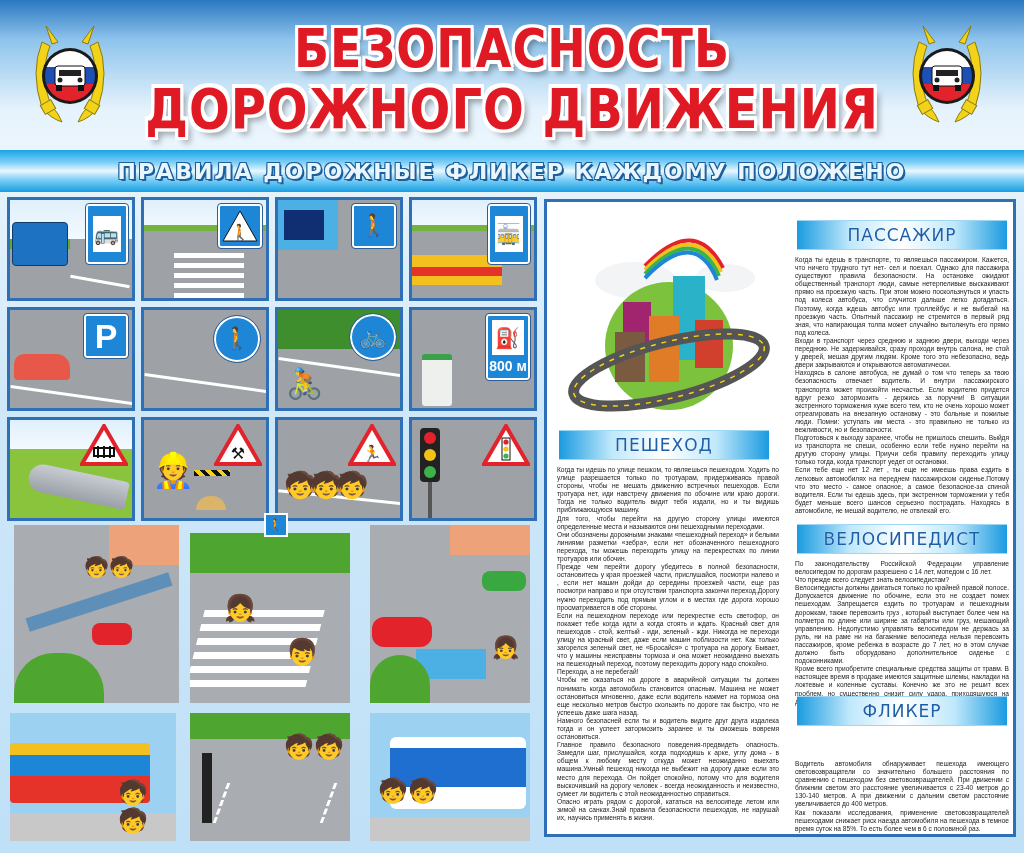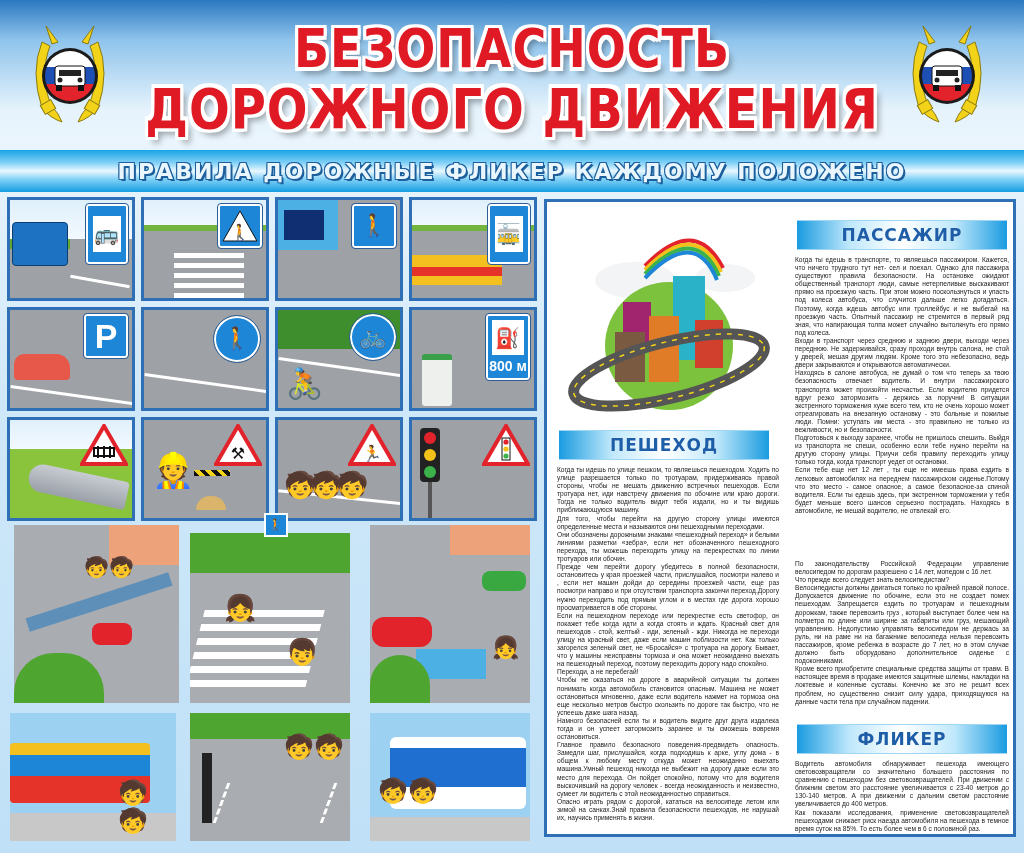--- a/index.html
+++ b/index.html
@@ -60,21 +60,21 @@
     position: absolute; left: 544px; top: 199px; width: 472px; height: 638px;
     background: #ffffff; border: 3px solid #2f6fb5;
   }
   .globe { position: absolute; left: 18px; top: 18px; width: 206px; height: 200px; }
   .section-head {
     position: absolute; height: 30px; display: flex; align-items: center; justify-content: center;
     background: linear-gradient(90deg, #1a9be0 0%, #bfe8fb 25%, #ffffff 50%, #bfe8fb 75%, #1a9be0 100%);
     border-top: 1px solid #9ed6f4; border-bottom: 1px solid #9ed6f4;
   }
   .section-head span {
-    font-family: "DejaVu Sans", sans-serif; font-weight: bold; font-size: 17px; color: #1e5ea8; letter-spacing: 1px;
+    font-family: "DejaVu Sans", sans-serif; font-weight: normal; font-size: 17px; color: #1e5ea8; letter-spacing: 1px;
     text-shadow: 0 0 1px #fff;
   }
   .section-text {
     position: absolute; font-size: 6.6px; line-height: 8.1px; color: #222; text-align: justify;
   }
   .section-text p { margin: 0; }
   .scenes { position: absolute; left: 14px; top: 525px; width: 515px; height: 320px; }
   .scene { position: absolute; overflow: hidden; background: #a9acb1; }
 </style>
 </head>
@@ -326,27 +326,30 @@
     <p>Они обозначены дорожными знаками «пешеходный переход» и белыми линиями разметки «зебра», если нет обозначенного пешеходного перехода, ты можешь переходить улицу на перекрестках по линии тротуаров или обочин.</p>
     <p>Прежде чем перейти дорогу убедитесь в полной безопасности, остановитесь у края проезжей части, прислушайся, посмотри налево и , если нет машин дойди до середины проезжей части, еще раз посмотри направо и при отсутствии транспорта закончи переход.Дорогу нужно переходить под прямым углом и в местах где дорога хорошо просматривается в обе стороны.</p>
     <p>Если на пешеходном переходе или перекрестке есть светофор, он покажет тебе когда идти а когда стоять и ждать. Красный свет для пешеходов - стой, желтый - иди, зеленый - жди. Никогда не переходи улицу на красный свет, даже если машин поблизости нет. Как только загорелся зеленый свет, не «Бросайся» с тротуара на дорогу. Бывает, что у машины неисправны тормоза и она может неожиданно выехать на пешеходный переход, поэтому переходить дорогу надо спокойно.</p>
     <p>Переходи, а не перебегай!</p>
     <p>Чтобы не оказаться на дороге в аварийной ситуации ты должен понимать когда автомобиль становится опасным. Машина не может остановиться мгновенно, даже если водитель нажмет на тормоза она еще несколько метров быстро скользить по дороге так быстро, что не успеешь даже шага назад.</p>
     <p>Намного безопасней если ты и водитель видите друг друга издалека тогда и он успеет затормозить заранее и ты сможешь вовремя остановиться.</p>
     <p>Главное правило безопасного поведения-предвидеть опасность. Замедли шаг, прислушайся, когда подходишь к арке, углу дома - в общем к любому месту откуда может неожиданно выехать машина.Умный пешеход никогда не выбежит на дорогу даже если это место для перехода. Он пойдет спокойно, потому что для водителя выскочивший на дорогу человек - всегда неожиданность и неизвестно, сумеет ли водитель с этой неожиданностью справиться.</p>
     <p>Опасно играть рядом с дорогой, кататься на велосипеде летом или зимой на санках.Знай правила безопасности пешеходов, не нарушай их, научись применять в жизни.</p>
   </div>
 
+  <div class="section-head" style="left:250px;top:322px;width:210px">
+    <span>ВЕЛОСИПЕДИСТ</span>
+  </div>
   <div class="section-text" style="left:248px;top:358px;width:214px">
     <p>По законодательству Российской Федерации управление велосипедом по дорогам разрешено с 14 лет, мопедом с 16 лет.</p>
     <p>Что прежде всего следует знать велосипедистам?</p>
     <p>Велосипедисты должны двигаться только по крайней правой полосе. Допускается движение по обочине, если это не создает помех пешеходам. Запрещается ездить по тротуарам и пешеходным дорожкам, также перевозить груз , который выступает более чем на полметра по длине или ширине за габариты или груз, мешающий управлению. Недопустимо управлять велосипедом не держась за руль, ни на раме ни на багажнике велосипеда нельзя перевозить пассажиров, кроме ребенка в возрасте до 7 лет, но в этом случае должно быть оборудовано дополнительное сиденье с подоконниками.</p>
     <p>Кроме всего приобретите специальные средства защиты от травм. В настоящее время в продаже имеются защитные шлемы, накладки на локтевые и коленные суставы. Конечно же это не решит всех проблем, но существенно снизит силу удара, приходящуюся на данные части тела при случайном падении.</p>
   </div>
 
-  <div class="section-head" style="left:250px;top:522px;width:210px">
+  <div class="section-head" style="left:250px;top:494px;width:210px">
     <span>ФЛИКЕР</span>
   </div>
   <div class="section-text" style="left:248px;top:558px;width:214px">
     <p>Водитель автомобиля обнаруживает пешехода имеющего световозвращатели со значительно большего расстояния по сравнению с пешеходом без световозвращателей. При движении с ближним светом это расстояние увеличивается с 23-40 метров до 130-140 метров. А при движении с дальним светом расстояние увеличивается до 400 метров.</p>
     <p>Как показали исследования, применение световозвращателей пешеходами снижает риск наезда автомобиля на пешехода в темное время суток на 85%. То есть более чем в 6 с половиной раз.</p>
   </div>
 </div>
 
 </body></html>

